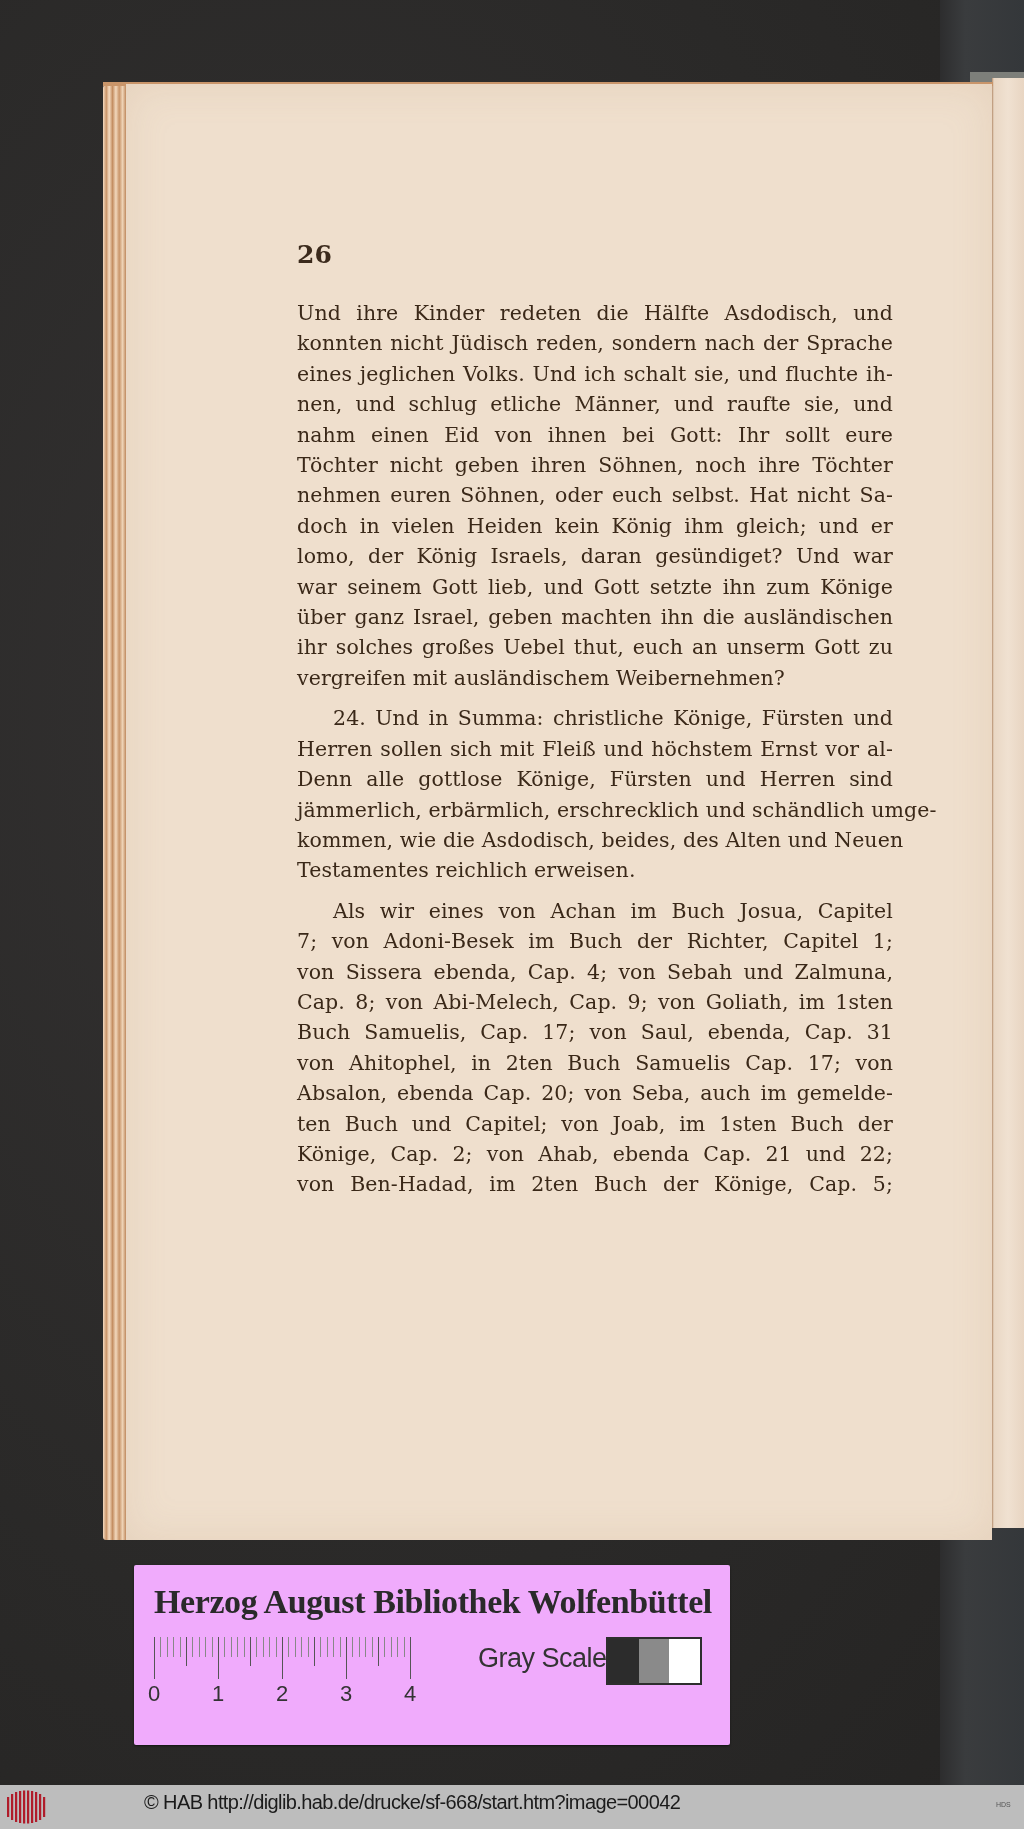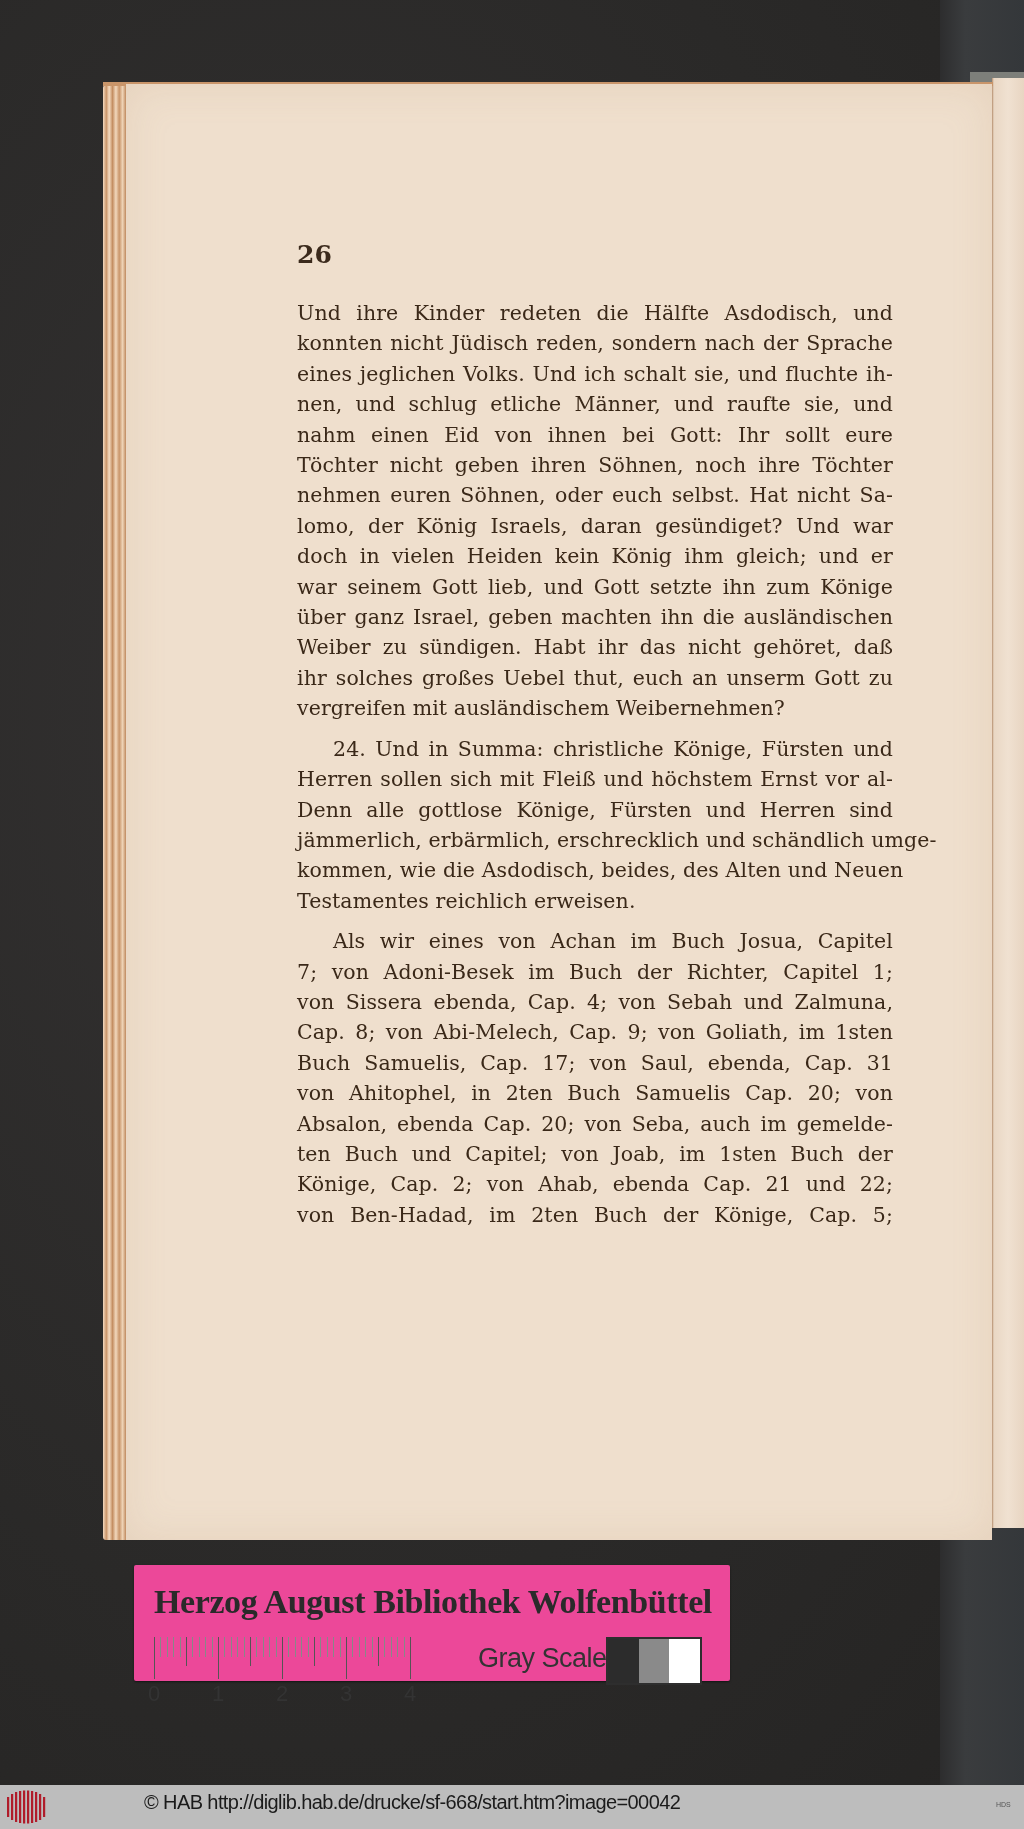--- a/index.html
+++ b/index.html
@@ -56,22 +56,22 @@
     display: block; white-space: nowrap;
     text-align: justify; text-align-last: justify;
     letter-spacing: 0.1px;
   }
   .line.last { text-align-last: left; }
   .line.indent { padding-left: 36px; }
   .para-gap { height: 10px; }
 
   
   .card {
-    position: absolute; left: 134px; top: 1565px; width: 596px; height: 116px;
-    background: #ec4899;
+    position: absolute; left: 134px; top: 1565px; width: 596px; height: 180px;
+    background: #f0abfc;
     border-radius: 2px;
     box-shadow: 0 1px 2px rgba(0,0,0,0.5);
   }
   .card-title {
     position: absolute; left: 20px; top: 18px;
     font-family: "Liberation Serif", serif; font-weight: bold; font-size: 34px;
     color: #2a2a2a; letter-spacing: -0.4px; white-space: nowrap;
   }
   .ruler {
     position: absolute; left: 20px; top: 72px; width: 262px; height: 46px;
@@ -126,45 +126,44 @@
 
 <div class="text-block">
   <div>
     <span class="line">Und ihre Kinder redeten die Hälfte Asdodisch, und</span>
     <span class="line">konnten nicht Jüdisch reden, sondern nach der Sprache</span>
     <span class="line">eines jeglichen Volks.  Und ich schalt sie, und fluchte ih-</span>
     <span class="line">nen, und schlug etliche Männer, und raufte sie, und</span>
     <span class="line">nahm einen Eid von ihnen bei Gott: Ihr sollt eure</span>
     <span class="line">Töchter nicht geben ihren Söhnen, noch ihre Töchter</span>
     <span class="line">nehmen euren Söhnen, oder euch selbst.  Hat nicht Sa-</span>
+    <span class="line">doch in vielen Heiden kein König ihm gleich; und er</span>
     <span class="line">lomo, der König Israels, daran gesündiget?  Und war</span>
-    <span class="line">doch in vielen Heiden kein König ihm gleich; und er</span>
     <span class="line">war seinem Gott lieb, und Gott setzte ihn zum Könige</span>
     <span class="line">über ganz Israel, geben machten ihn die ausländischen</span>
-    <span class="line">Weiber zu sündigen.  Habt ihr das nicht gehöret, daß</span>
     <span class="line">ihr solches großes Uebel thut, euch an unserm Gott zu</span>
     <span class="line last">vergreifen mit ausländischem Weibernehmen?</span>
   </div>
   <div class="para-gap"></div>
   <div>
     <span class="line indent">24. Und in Summa: christliche Könige, Fürsten und</span>
     <span class="line">Herren sollen sich mit Fleiß und höchstem Ernst vor al-</span>
     <span class="line">Denn alle gottlose Könige, Fürsten und Herren sind</span>
     <span class="line">jämmerlich, erbärmlich, erschrecklich und schändlich umge-</span>
     <span class="line">kommen, wie die Asdodisch, beides, des Alten und Neuen</span>
     <span class="line last">Testamentes reichlich erweisen.</span>
   </div>
   <div class="para-gap"></div>
   <div>
     <span class="line indent">Als wir eines von Achan im Buch Josua, Capitel</span>
     <span class="line">7; von Adoni-Besek im Buch der Richter, Capitel 1;</span>
     <span class="line">von Sissera ebenda, Cap. 4; von Sebah und Zalmuna,</span>
     <span class="line">Cap. 8; von Abi-Melech, Cap. 9; von Goliath, im 1sten</span>
     <span class="line">Buch Samuelis, Cap. 17; von Saul, ebenda, Cap. 31</span>
-    <span class="line">von Ahitophel, in 2ten Buch Samuelis Cap. 20; von</span>
+    <span class="line">von Ahitophel, in 2ten Buch Samuelis Cap. 17; von</span>
     <span class="line">Absalon, ebenda Cap. 20; von Seba, auch im gemelde-</span>
     <span class="line">ten Buch und Capitel; von Joab, im 1sten Buch der</span>
     <span class="line">Könige, Cap. 2; von Ahab, ebenda Cap. 21 und 22;</span>
     <span class="line">von Ben-Hadad, im 2ten Buch der Könige, Cap. 5;</span>
   </div>
 </div>
 
 <div class="card">
   <div class="card-title">Herzog August Bibliothek Wolfenbüttel</div>
   <div class="ruler" id="ruler">

